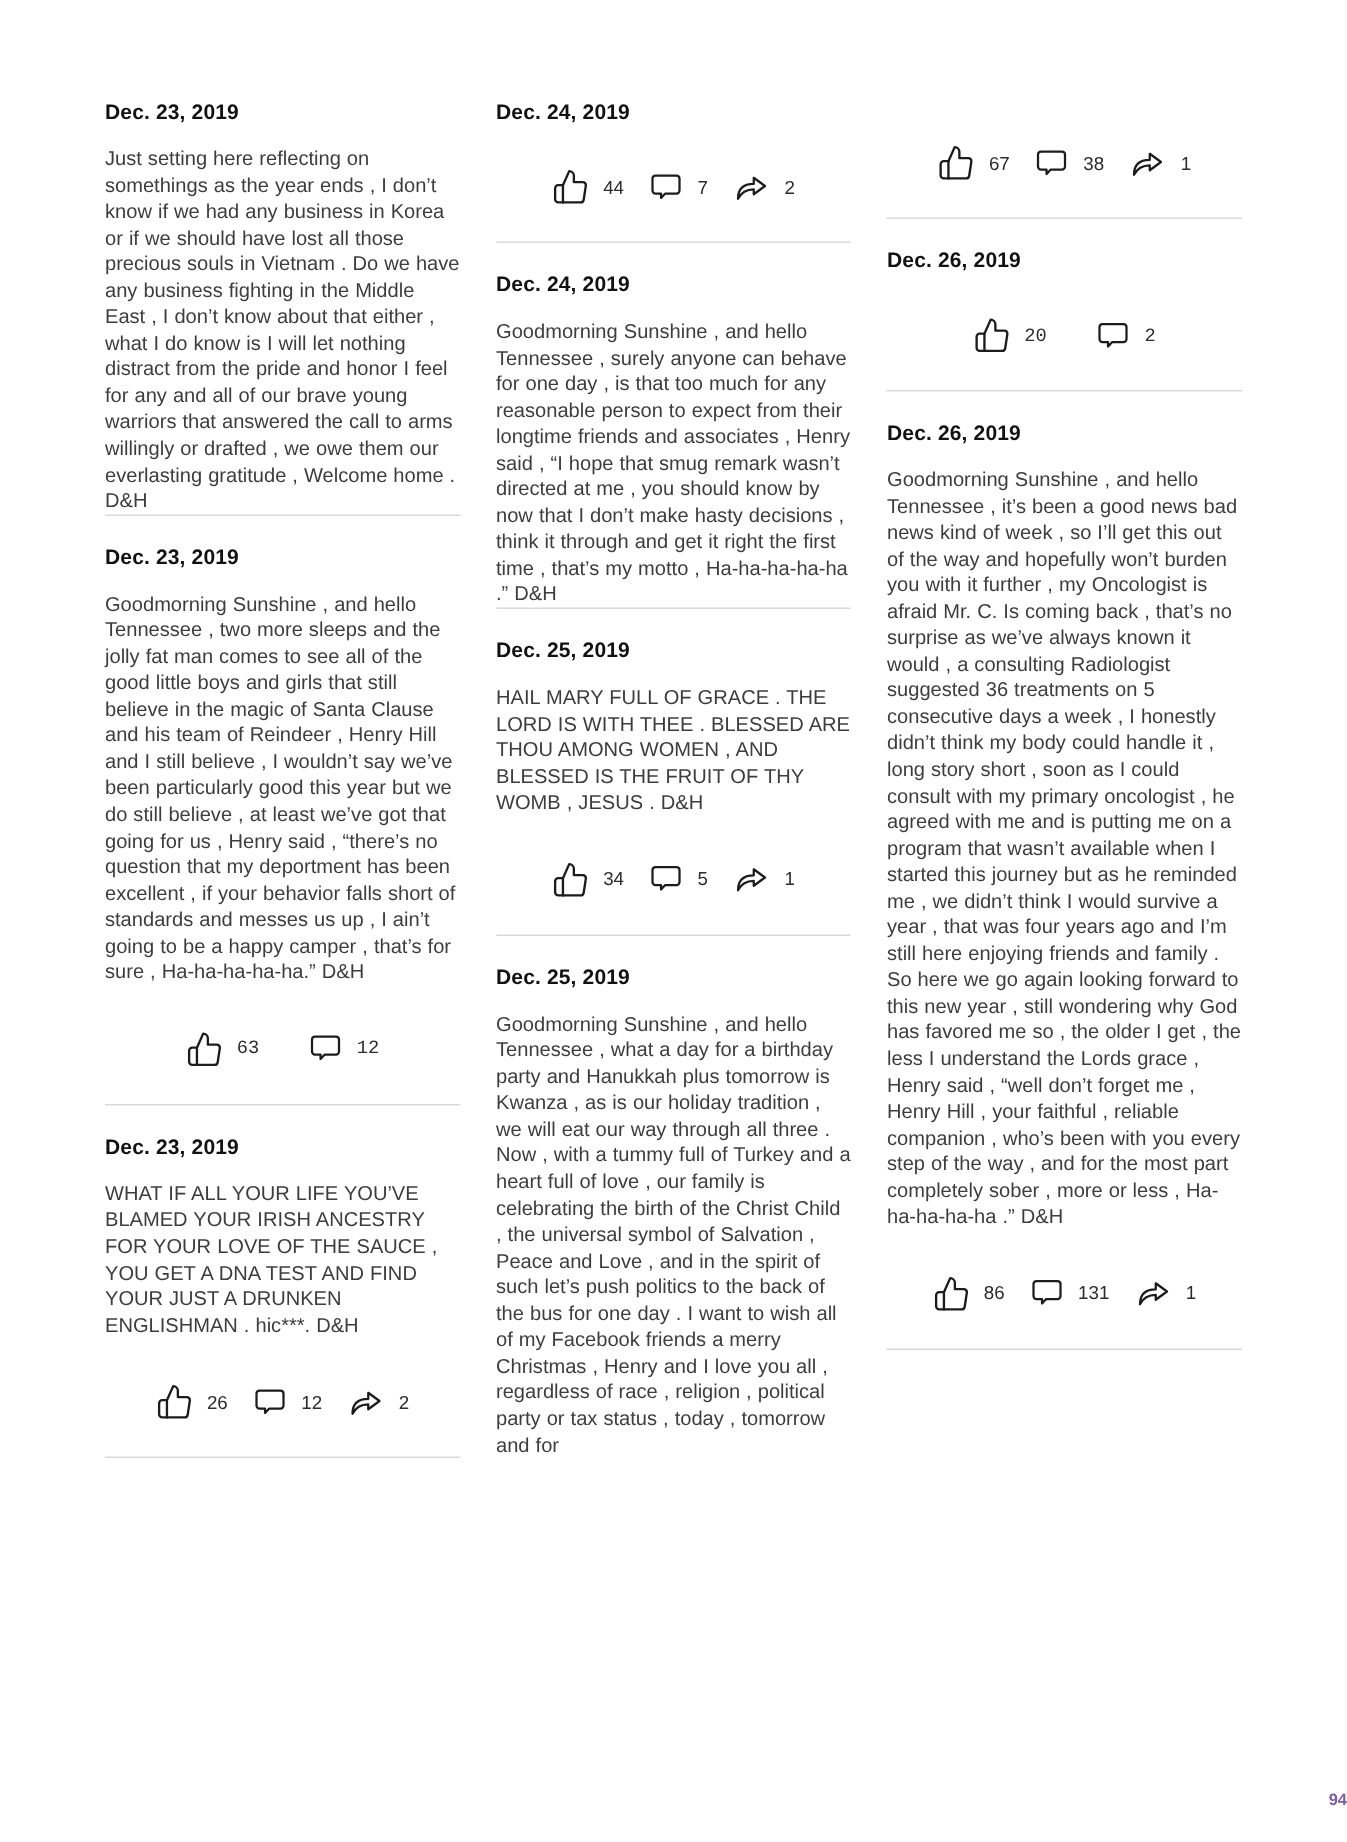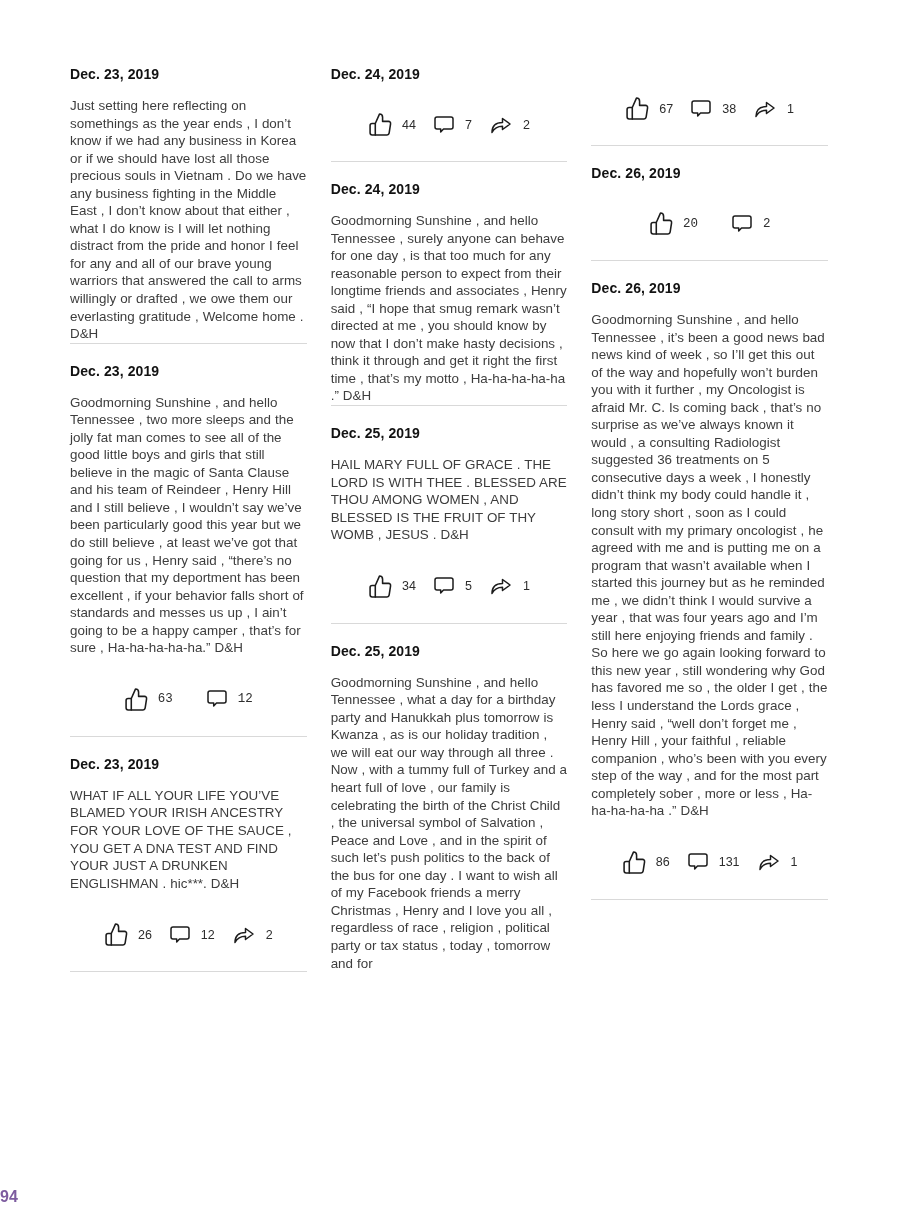--- a/index.html
+++ b/index.html
@@ -30,21 +30,21 @@
     gap:16px; margin:30px 0 24px 0;
   }
   .engagement.wide-gap { gap:32px;font-family:Liberation Mono, monospace; }
   .stat { display:flex; align-items:center; gap:9px; }
   .stat .count { font-size:12.5px; color:#2d2d2d; }
   .icon { display:flex; }
   .icon svg { display:block; stroke:#1c1c1c; fill:none; stroke-width:1.5; stroke-linejoin:round; stroke-linecap:round; }
   .divider { height:1px; background:#d9d9d9; }
   .page-number {
     position:absolute; left:0; right:0; bottom:22px;
-    text-align:left; font-size:16px; font-weight:700;
+    text-align:right; font-size:11px; font-weight:700;
   }
 </style>
 </head>
 <body>
 
 <div class="sheet">
   <div class="columns" id="columns">
       <div class="column">
   <div class="post">
     <div class="post-date">Dec. 23, 2019</div>

